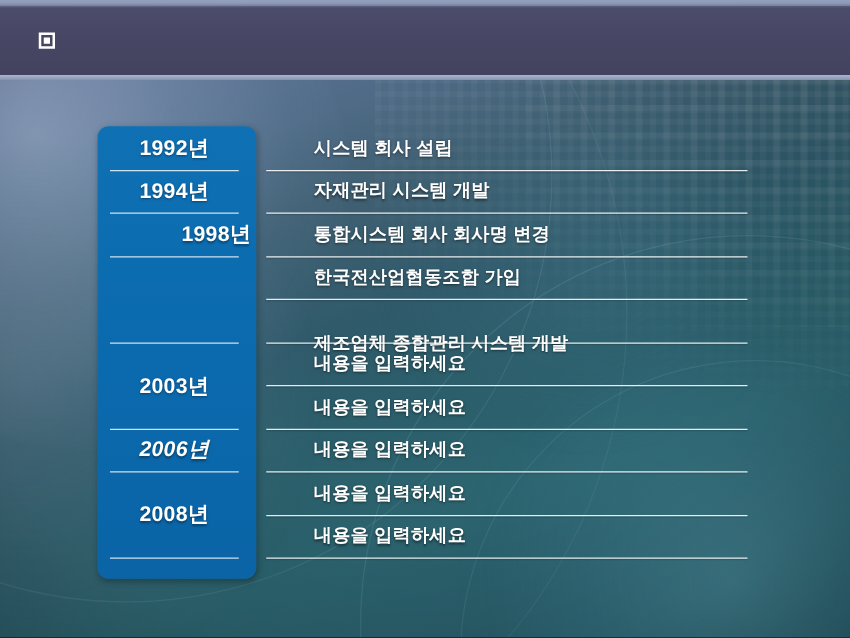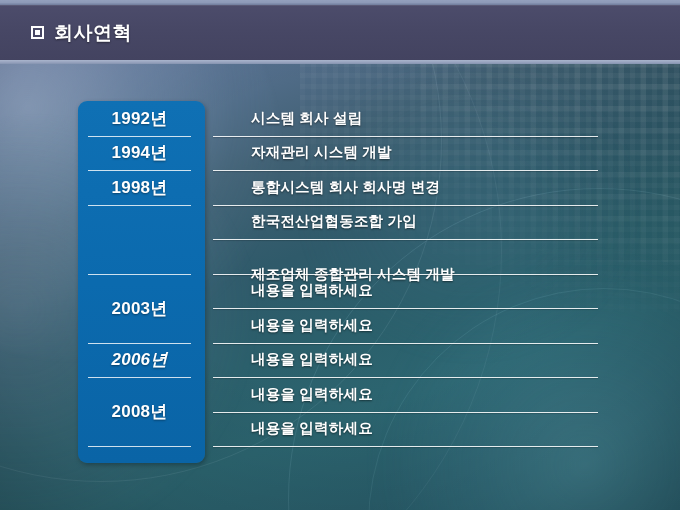--- a/index.html
+++ b/index.html
@@ -272,36 +272,35 @@
   <div class="bg-arc-4"></div>
   <div class="bg-mosaic"></div>
   <div class="bg-mosaic2"></div>
   <div class="bg-vignette"></div>
 
   <div class="title-strip-top"></div>
   <div class="title-bar">
     <span class="title-bullet">
         <i></i>
       </span>
-    <span class="title-text">회사연혁</span>
   </div>
   <div class="title-strip-bottom"></div>
 
   <div class="year-panel">
     <div class="year-cell" style="top:0px;height:34.5px;">
       <span class="year-label">1992년</span>
     </div>
     <div class="year-rule" style="top:34.5px;"></div>
 
     <div class="year-cell" style="top:34.5px;height:34.5px;">
       <span class="year-label">1994년</span>
     </div>
     <div class="year-rule" style="top:69px;"></div>
 
-    <div class="year-cell" style="top:69px;height:34.5px;">
+    <div class="year-cell" style="top:69px;height:34.5px;justify-content:flex-end;">
       <span class="year-label">1998년</span>
     </div>
     <div class="year-rule" style="top:103.5px;"></div>
 
     <div class="year-rule" style="top:172.5px;"></div>
 
     <div class="year-cell" style="top:172.5px;height:69px;border-radius:31px;">
       <span class="year-label">2003년</span>
     </div>
     <div class="year-rule" style="top:241.5px;"></div>

